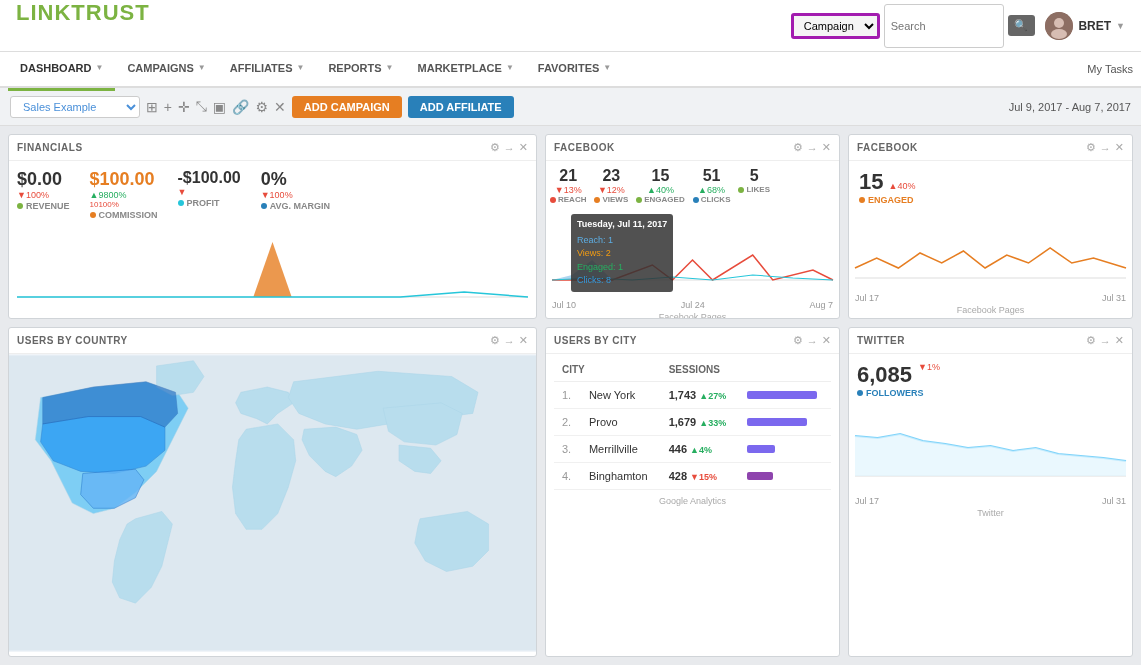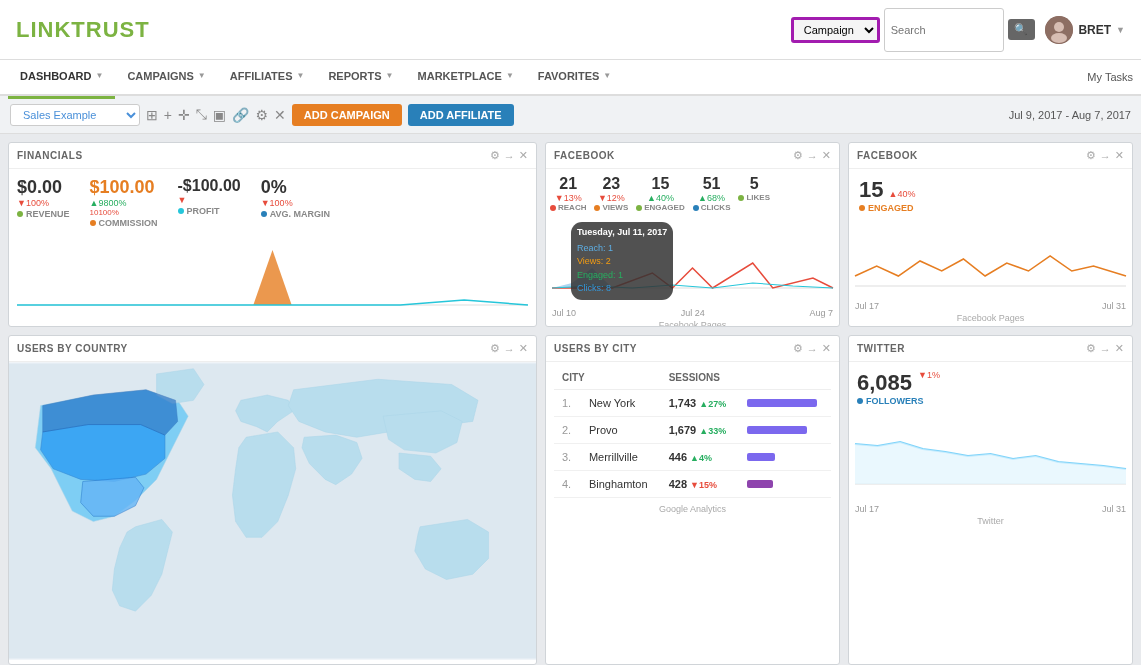--- a/index.html
+++ b/index.html
@@ -1,19 +1,19 @@
 <!DOCTYPE html>
 <html><head>
   <meta charset="utf-8">
   <style>
     * { box-sizing: border-box; margin: 0; padding: 0; }
     body { font-family: Arial, sans-serif; background: #e8eaed; font-size: 12px; color: #333; width: 1141px; height: 665px; overflow: hidden; }
 
     
-    .header { background: #fff; height: 60px; display: flex; align-items: center; padding: 0 16px; border-bottom: 1px solid #ddd; }
+    .header { background: #fff; height: 52px; display: flex; padding: 0 16px; border-bottom: 1px solid #ddd; }
     .logo { font-size: 22px; font-weight: bold; color: #333; letter-spacing: 1px; }
     .logo span { color: #7cb342; }
     .header-right { margin-left: auto; display: flex; align-items: center; gap: 10px; }
     .search-area { display: flex; align-items: center; gap: 4px; }
     .campaign-select { background: #f5f5f5; border: 3px solid #a21caf; border-radius: 3px; padding: 3px 6px; font-size: 11px; }
     .search-input { border: 1px solid #ccc; border-radius: 3px; padding: 15px 6px; font-size: 11px; width: 120px; }
     .search-btn { background: #666; color: #fff; border: none; border-radius: 3px; padding: 4px 7px; cursor: pointer; font-size: 11px; }
     .user-area { display: flex; align-items: center; gap: 5px; font-size: 12px; }
     .avatar { width: 28px; height: 28px; border-radius: 50%; background: #8d6e63; display: flex; align-items: center; justify-content: center; color: #fff; font-size: 12px; font-weight: bold; overflow: hidden; }
 
@@ -55,21 +55,21 @@
     .chart-area { padding: 4px 8px; position: relative; height: 90px; }
     .chart-x-labels { display: flex; justify-content: space-between; padding: 0 8px; font-size: 9px; color: #999; }
     .chart-footer { text-align: center; font-size: 9px; color: #aaa; padding: 2px; }
     .fb-metrics { display: flex; padding: 6px 4px; gap: 8px; }
     .fb-metric { display: flex; flex-direction: column; align-items: center; }
     .fb-metric-value { font-size: 16px; font-weight: bold; color: #333; }
     .fb-metric-change { font-size: 9px; }
     .fb-metric-label { font-size: 8px; font-weight: bold; color: #888; display: flex; align-items: center; gap: 2px; }
 
     
-    .tooltip { position: absolute; background: rgba(50,50,50,0.85); color: #fff; font-size: 9px; padding: 4px 6px; border-radius: 11px; z-index: 10; line-height: 1.5; top: 30px; left: 30px; }
+    .tooltip { position: absolute; background: rgba(50,50,50,0.85); color: #fff; font-size: 9px; padding: 4px 6px; border-radius: 3px; z-index: 10; line-height: 1.5; top: 30px; left: 30px; }
     .tooltip-date { font-weight: bold; margin-bottom: 2px; }
     .tooltip-reach { color: #5dade2; }
     .tooltip-views { color: #f39c12; }
     .tooltip-engaged { color: #27ae60; }
     .tooltip-clicks { color: #3498db; }
     
 
     
     
     

